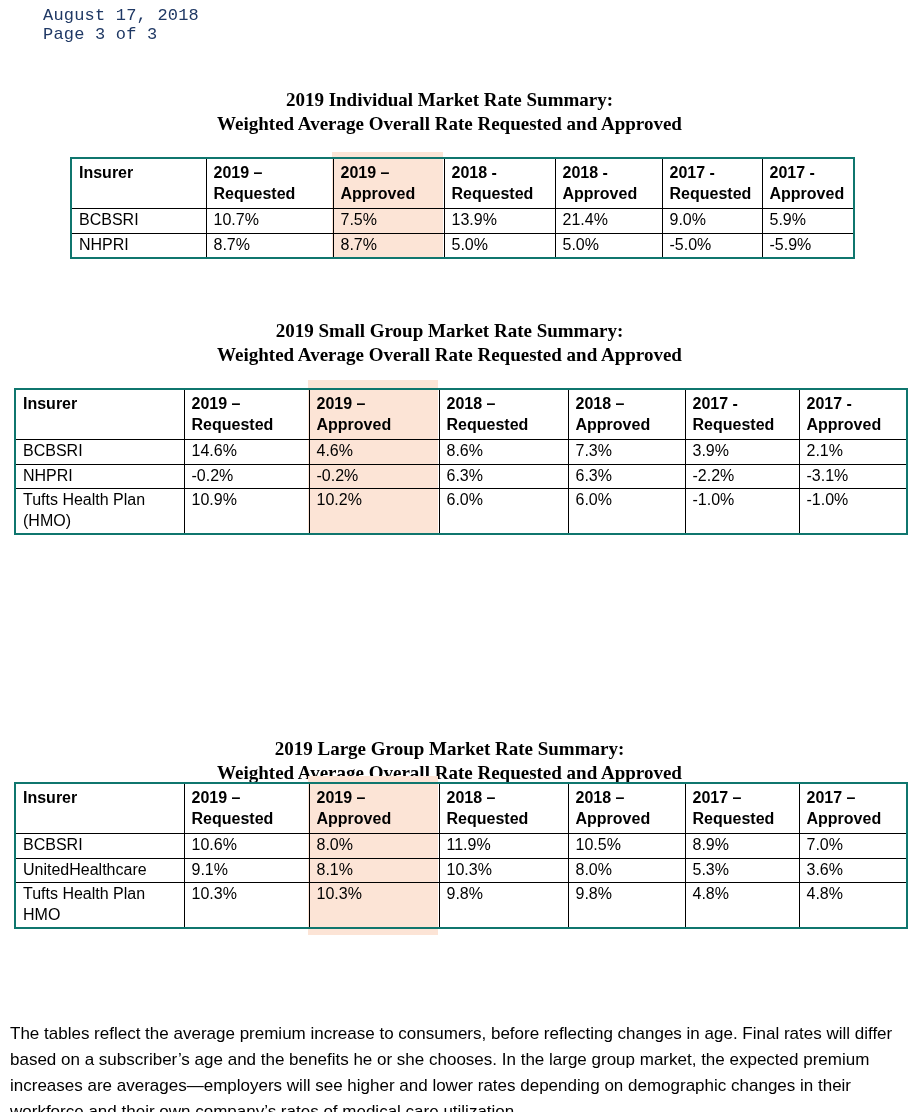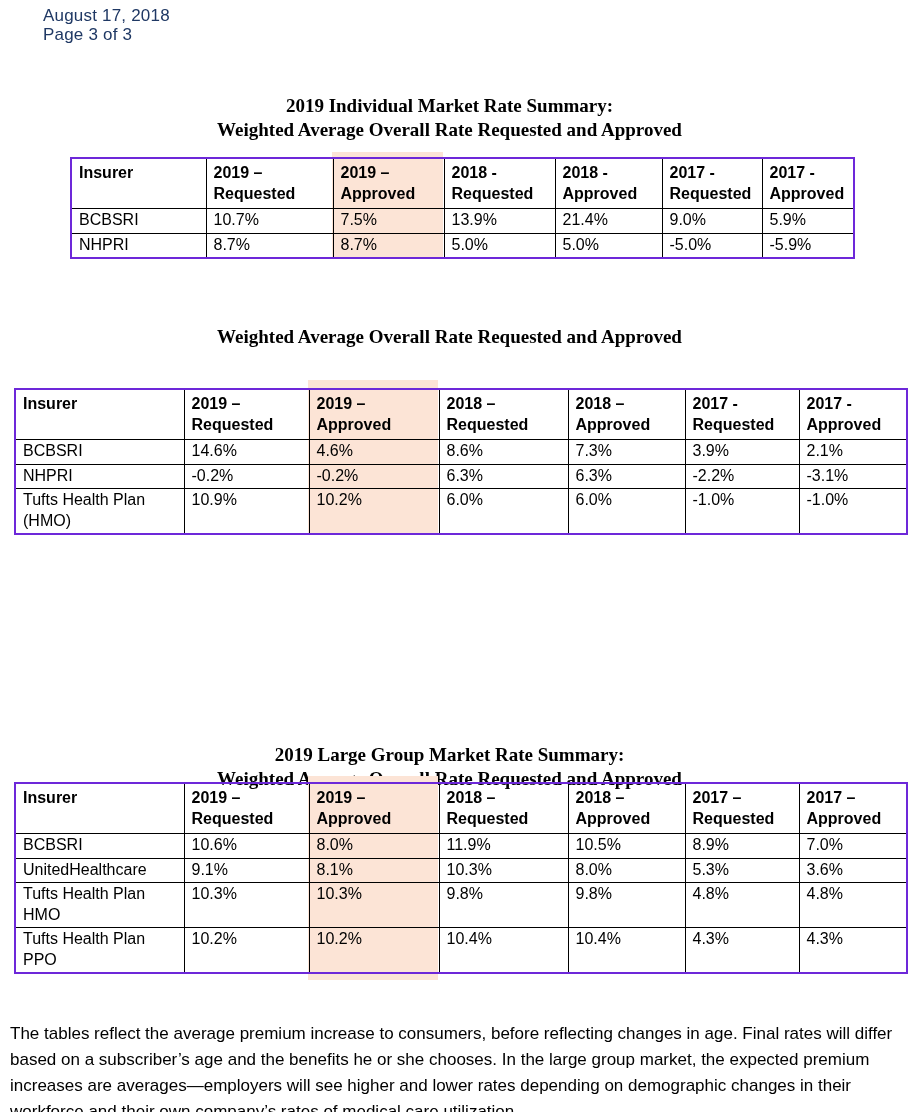--- a/index.html
+++ b/index.html
@@ -4,46 +4,46 @@
 <style>
   html, body { margin:0; padding:0; }
   body {
     width:919px; height:1112px; position:relative;
     background:#ffffff; color:#000;
     font-family:"Liberation Sans", sans-serif;
     overflow:hidden;
   }
   .page-header {
     position:absolute; left:43px; top:6px;
-    font-size:17px; line-height:19px; letter-spacing:0.2px;
+    font-size:17px; line-height:19px; letter-spacing:0.2px;font-family:Liberation Mono, monospace;
   }
   .table-title {
     position:absolute; left:0; width:899px; text-align:center;
     font-family:"Liberation Serif", serif; font-weight:bold;
-    font-size:19px; line-height:24px;margin-top:6px;
+    font-size:19px; line-height:24px;
   }
   #title-individual { top:88px; }
   #title-small-group { top:319px; }
   #title-large-group { top:737px; }
 
   .tbl-wrap { position:absolute; }
   #tbl-individual  { left:70px; top:157px; width:783px; }
   #tbl-small-group { left:14px; top:388px; width:892px; }
   #tbl-large-group { left:14px; top:782px; width:892px; }
 
   .hl { position:absolute; z-index:0; }
   #tbl-individual  .hl { left:262px; width:111px; top:-5px; bottom:0; }
   #tbl-small-group .hl { left:294px; width:130px; top:-8px; bottom:0; }
   #tbl-large-group .hl { left:294px; width:130px; top:-6px; bottom:-6px; }
 
   table {
     position:relative; z-index:1;
     border-collapse:collapse; table-layout:fixed; width:100%;
     background:transparent;
-    border:2px solid #6d28d9;
+    border:2px solid #0f766e;
   }
   th, td {
     border:1px solid #000;
     background:transparent;
     text-align:left; vertical-align:top;
     font-size:16px;
     overflow:hidden;
   }
   th { font-weight:bold; padding:3px 7px 4px; line-height:21px; }
   td { font-weight:normal; padding:1px 7px 2px; line-height:20.5px; }
@@ -126,20 +126,21 @@
           <td>5.0%</td>
           <td>5.0%</td>
           <td>-5.0%</td>
           <td>-5.9%</td>
         </tr>
       </tbody>
   </table>
 </div>
 
 <div class="table-title" id="title-small-group">
+  <div>2019 Small Group Market Rate Summary:</div>
   <div>Weighted Average Overall Rate Requested and Approved</div>
 </div>
 
 <div class="tbl-wrap" id="tbl-small-group">
   <div class="hl" style="background: rgb(252, 228, 214);"></div>
   <table>
     <colgroup>
       <col style="width:169px">
         <col style="width:125px">
         <col style="width:130px">
@@ -280,26 +281,17 @@
         </tr>
         <tr>
           <td>Tufts Health Plan HMO</td>
           <td>10.3%</td>
           <td>10.3%</td>
           <td>9.8%</td>
           <td>9.8%</td>
           <td>4.8%</td>
           <td>4.8%</td>
         </tr>
-        <tr>
-          <td>Tufts Health Plan PPO</td>
-          <td>10.2%</td>
-          <td>10.2%</td>
-          <td>10.4%</td>
-          <td>10.4%</td>
-          <td>4.3%</td>
-          <td>4.3%</td>
-        </tr>
       </tbody>
   </table>
 </div>
 
 <p class="footnote">The tables reflect the average premium increase to consumers, before reflecting changes in age. Final rates will differ based on a subscriber’s age and the benefits he or she chooses. In the large group market, the expected premium increases are averages—employers will see higher and lower rates depending on demographic changes in their workforce and their own company’s rates of medical care utilization.</p>
 
 </body></html>

